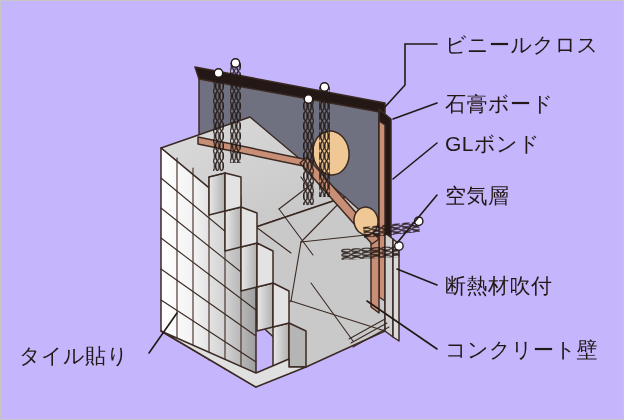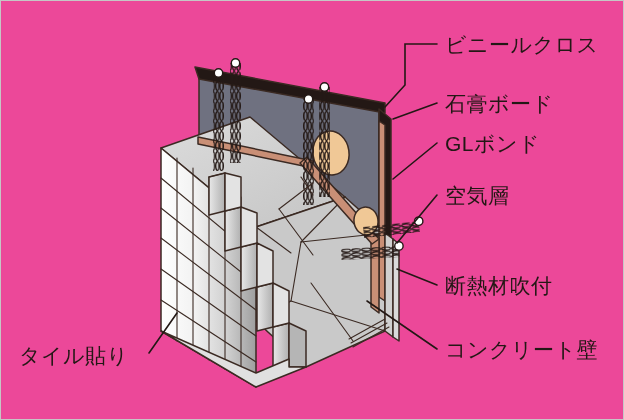--- a/index.html
+++ b/index.html
@@ -12,21 +12,21 @@
     height: 420px;
     font-family: "Liberation Sans", "DejaVu Sans", sans-serif;
     overflow: hidden;
   }
   #figure-root {
     position: relative;
     width: 624px;
     height: 420px;
     box-sizing: border-box;
     border: 1px solid #c6c6c6;
-    background: #ec4899;
+    background: #c4b5fd;
   }
   #diagram-svg {
     position: absolute;
     left: 0;
     top: 0;
     width: 622px;
     height: 418px;
     display: block;
   }
   .label-text {

